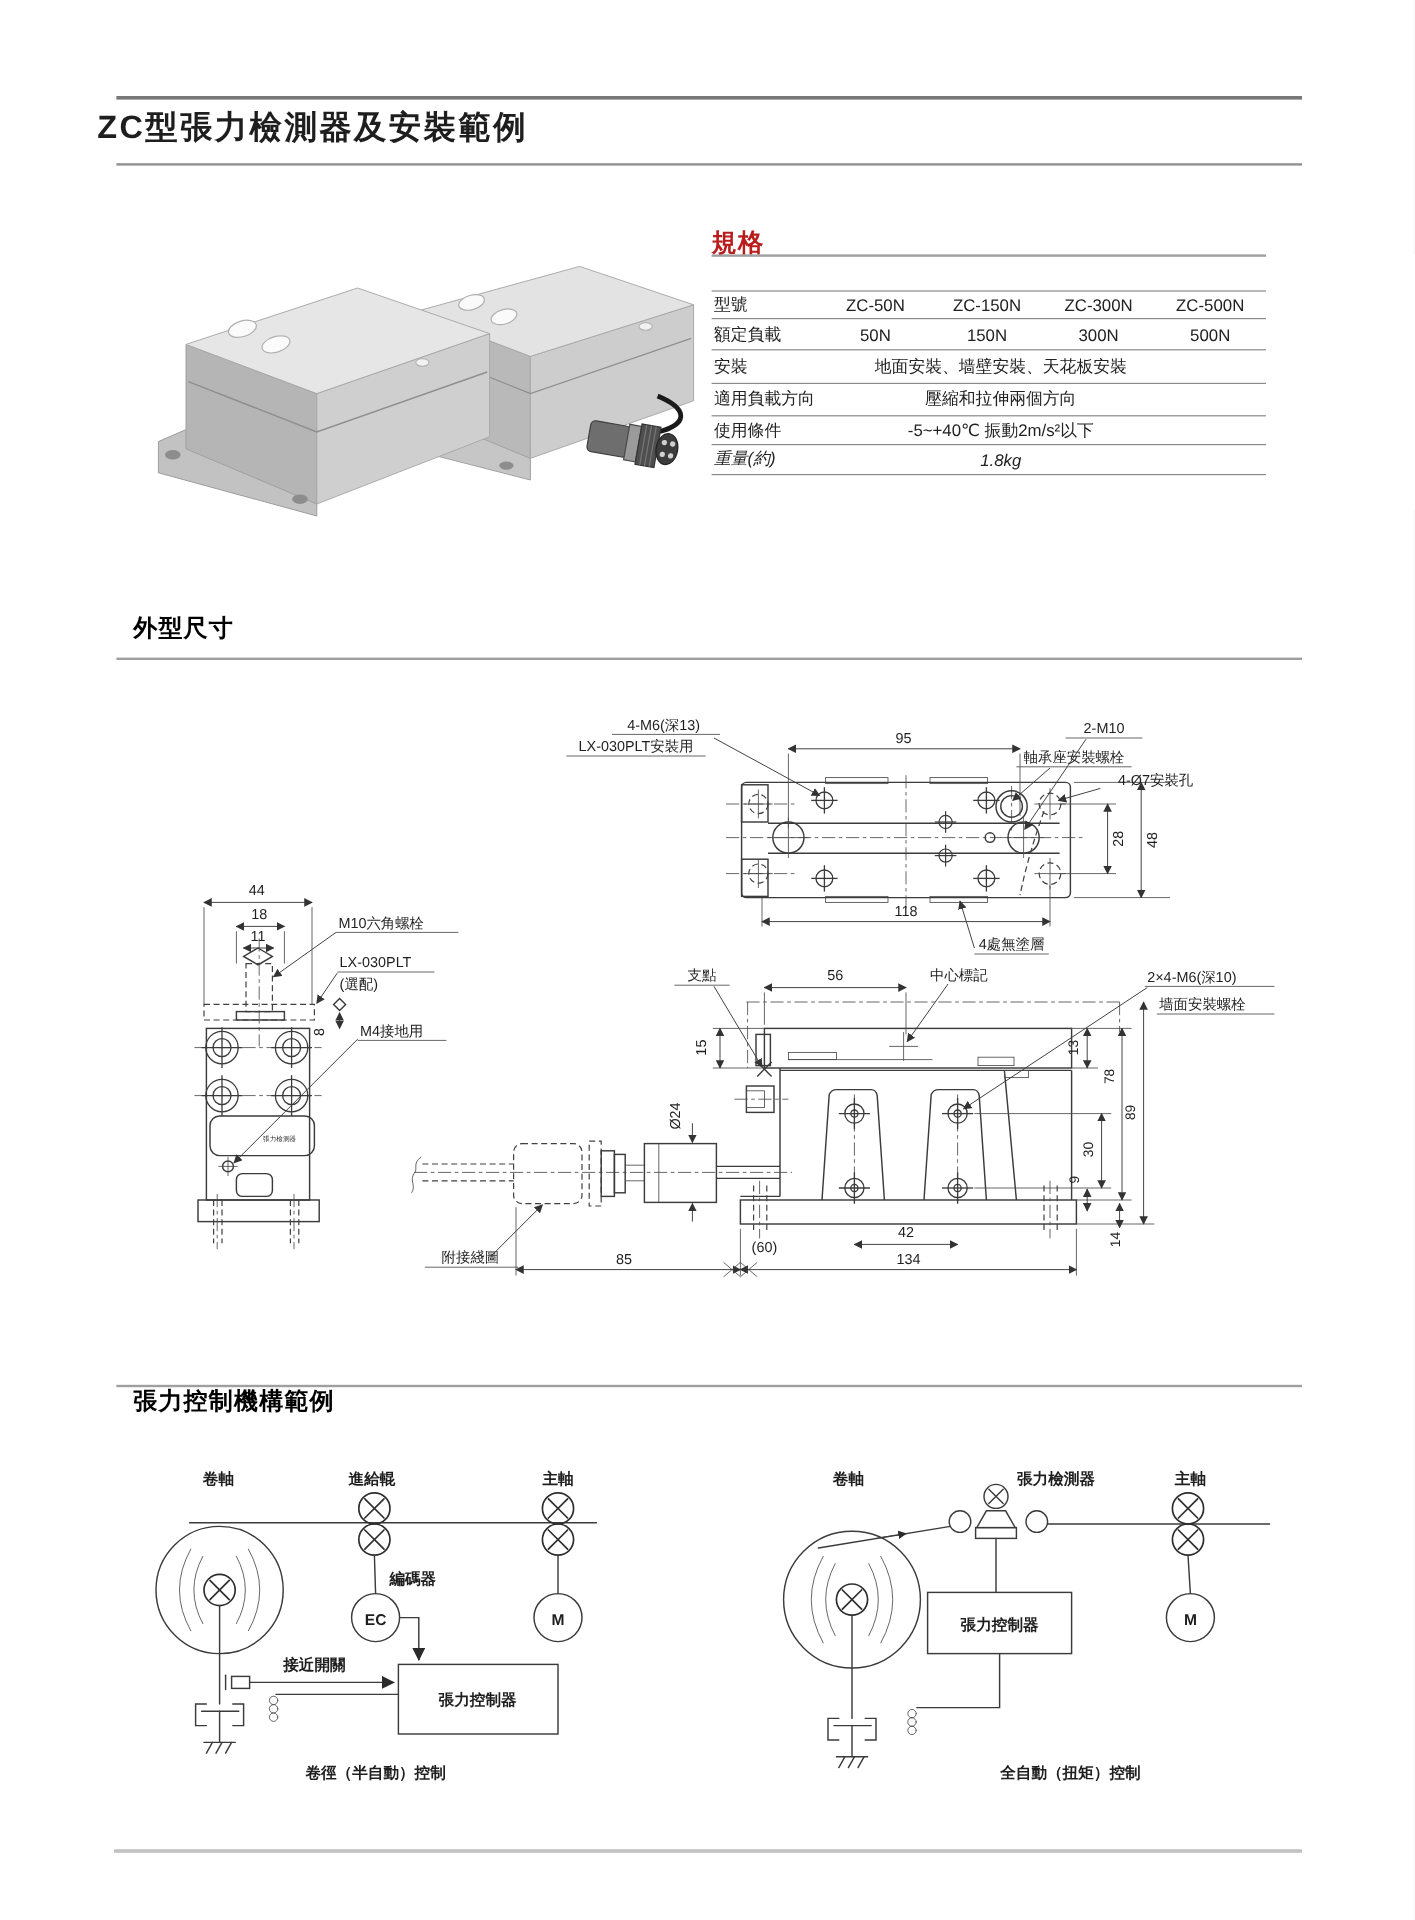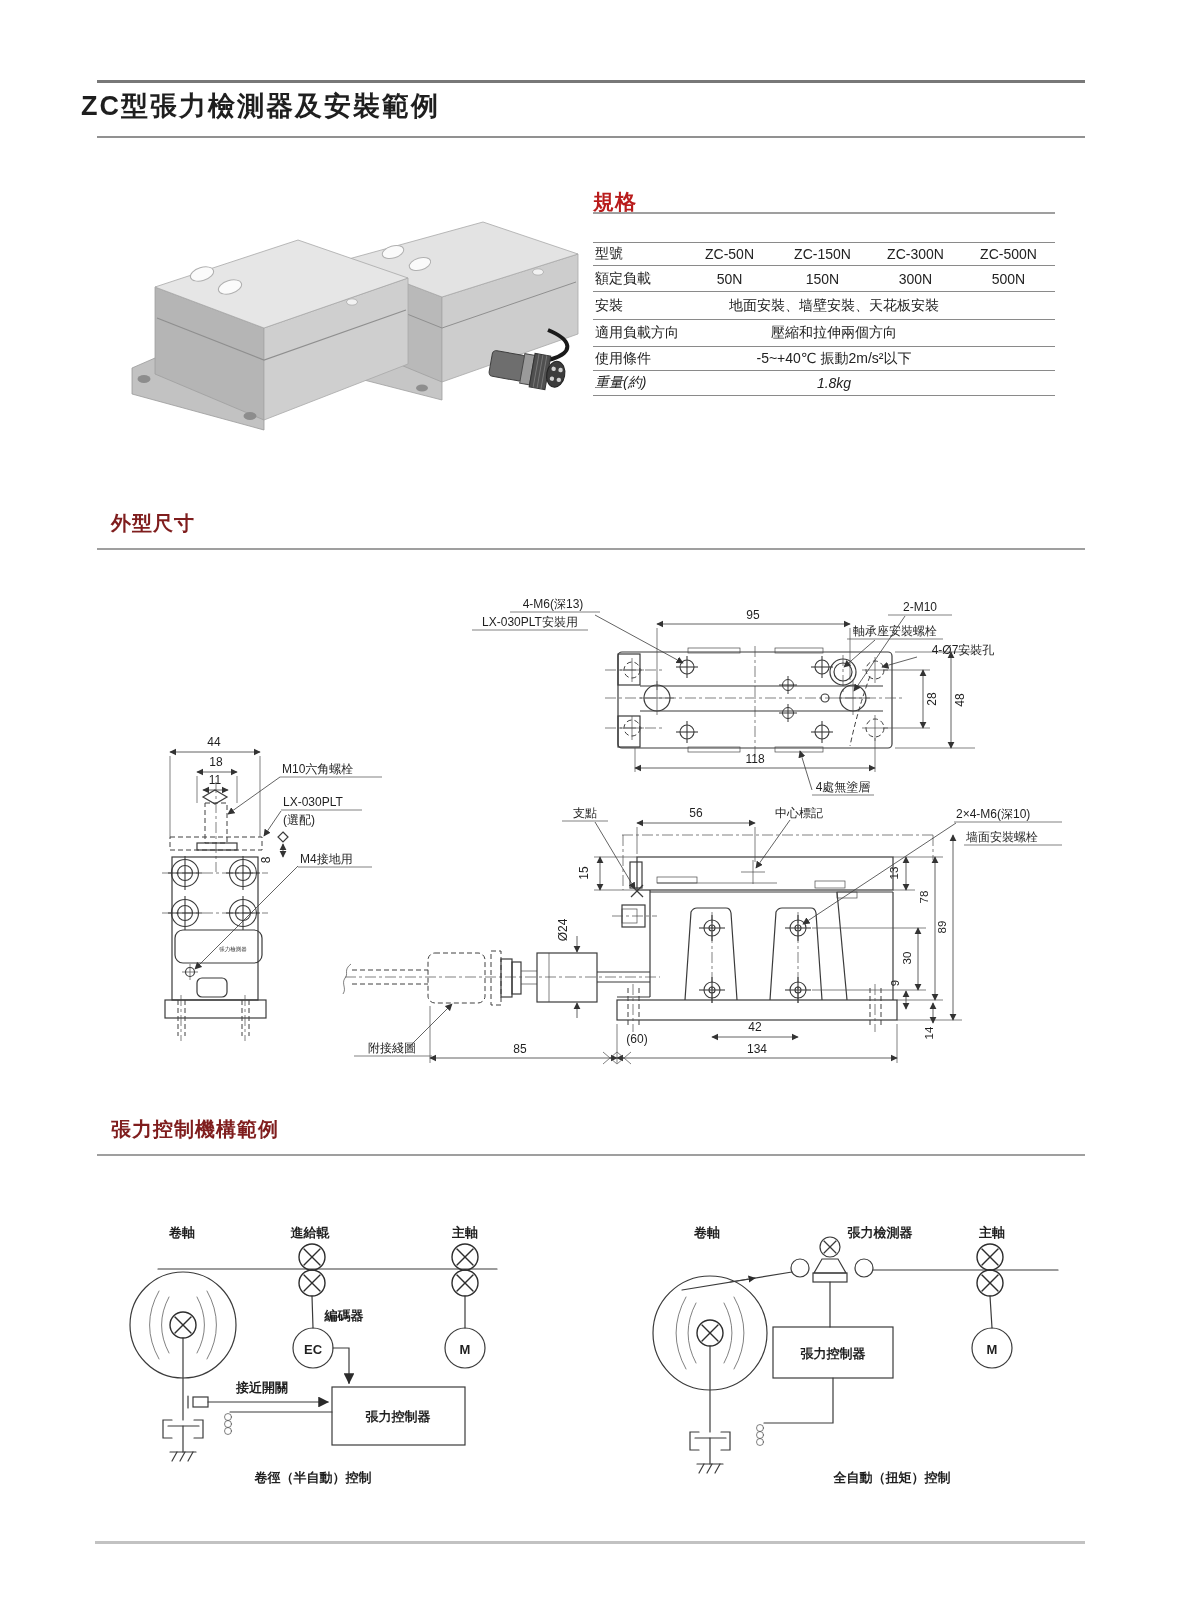--- a/index.html
+++ b/index.html
@@ -2,21 +2,21 @@
 <html><head>
 <meta charset="utf-8">
 <style>
   html,body{margin:0;padding:0;background:#e8e8e8;}
   .page{position:relative;width:1179px;height:1600px;background:#ffffff;margin:0 auto;
         font-family:"Liberation Sans","DejaVu Sans",sans-serif;color:#2a2a2a;overflow:hidden;}
   .abs{position:absolute;}
   .rule{position:absolute;background:#8a8a8a;}
   h1.title{position:absolute;left:81px;top:88px;margin:0;font-size:27px;font-weight:bold;
            letter-spacing:2px;color:#1e1e1e;}
-  .sec-head{position:absolute;margin:0;font-size:20px;font-weight:bold;color:#7f1d1d;letter-spacing:1px;}
+  .sec-head{position:absolute;margin:0;font-size:20px;font-weight:bold;color:#000000;letter-spacing:1px;}
   .spec-head{position:absolute;left:593px;top:188px;margin:0;font-size:21px;font-weight:bold;color:#b91c1c;letter-spacing:1px;}
   .spec-table{position:absolute;left:593px;top:242px;width:462px;border-top:1.2px solid #8a8a8a;
               font-size:14px;color:#222;}
   .spec-row{display:flex;align-items:center;border-bottom:1.2px solid #8a8a8a;}
   .spec-label{width:88px;flex:none;padding-left:2px;white-space:nowrap;}
   .spec-vals{flex:1;display:flex;}
   .spec-val{flex:1;text-align:center;}
   .spec-span{flex:1;text-align:center;padding-right:70px;}
   svg .ln{fill:none;stroke:#3b3b3b;stroke-width:1.2;}
   svg .th{fill:none;stroke:#4a4a4a;stroke-width:0.7;}
@@ -390,21 +390,21 @@
         <line class="th" x1="503" y1="504" x2="517" y2="492"></line>
       <line class="th" x1="517" y1="492" x2="531" y2="504"></line>
         <line class="th" x1="517" y1="504" x2="531" y2="492"></line>
       <text class="d12" x="537" y="483" text-anchor="middle">(60)</text>
       <text class="d12" x="292" y="492" text-anchor="middle">附接綫圖</text>
       <line class="th" x1="254" y1="496" x2="332" y2="496"></line>
       <line class="dim" x1="310" y1="486" x2="352" y2="444" marker-end="url(#aw)"></line>
     </g>
   </svg>
 
-  <h2 class="sec-head" style="left:111px;top:1116px;">張力控制機構範例</h2>
+  <h2 class="sec-head" style="left:111px;top:1154px;">張力控制機構範例</h2>
   <div class="rule" style="left:97px;top:1154px;width:988px;height:1.5px;background:#9f9f9f;"></div>
 
   <svg class="abs" style="left:100px;top:1180px;" width="980" height="310" viewBox="0 0 980 310">
     <defs>
       <marker id="aw2" viewBox="0 0 10 10" refX="9" refY="5" markerWidth="9" markerHeight="9" orient="auto-start-reverse">
         <path d="M0,0 L10,5 L0,10 z" fill="#2b2b2b"></path>
       </marker>
       <g id="rx" fill="none" stroke="#2e2e2e" stroke-width="1.4">
         <circle r="13"></circle>
           <line x1="-8" y1="-8" x2="8" y2="8"></line>

